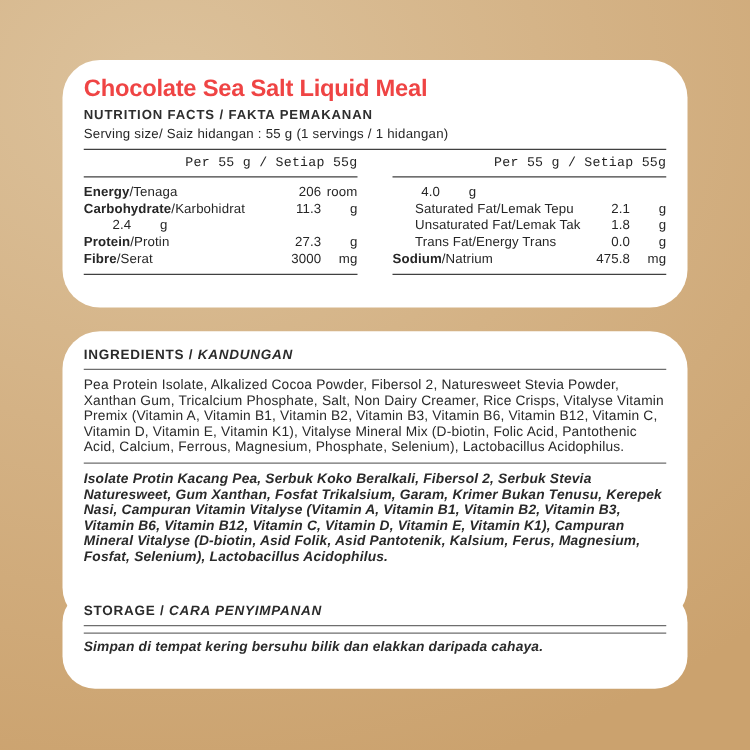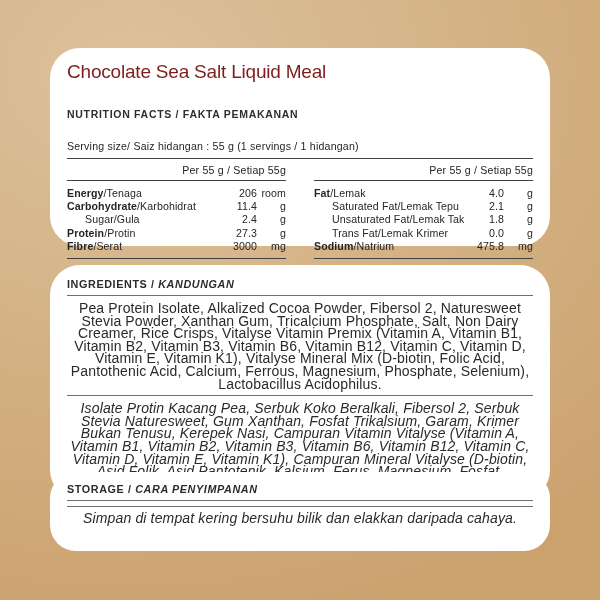--- a/index.html
+++ b/index.html
@@ -21,48 +21,49 @@
     box-sizing: border-box;
     padding: 0 17px;
   }
   #card-nutrition  { top: 48px;  height: 198px; }
   #card-ingredients{ top: 265px; height: 235px; }
   #card-storage    { top: 472px; height: 79px; border-radius: 26px; }
 
   .product-title {
     padding-top: 13px;
     font-size: 19px;
-    font-weight: normal;
+    font-weight: bold;
     letter-spacing: -0.2px;
-    color: #7f1d1d;
+    color: #ef4444;
   }
   .facts-heading {
-    margin-top: 25px;
+    margin-top: 3px;
     font-size: 10.5px;
     font-weight: bold;
     letter-spacing: 0.7px;
     color: #2e2e2e;
   }
   .serving {
-    margin-top: 20px;
+    margin-top: 3px;
     font-size: 10.6px;
     letter-spacing: 0.2px;
     color: #262626;
   }
   .rule-dark { margin-top: 6px; border-top: 1.4px solid #404040; }
   .columns { display: flex; gap: 28px; }
   .col { flex: 1; min-width: 0; }
   .col-header {
     text-align: right;
     font-size: 10.6px;
     letter-spacing: 0.2px;
     padding: 5px 0 4px;
     border-bottom: 1.4px solid #404040;
     color: #242424;
     white-space: nowrap;
+    font-family: Liberation Mono, monospace;
   }
   .nrows { padding: 6px 0 5px; border-bottom: 1.4px solid #404040; }
   .nrow {
     display: flex;
     align-items: flex-start;
     font-size: 10.6px;
     line-height: 13.2px;
     letter-spacing: 0.1px;
     white-space: nowrap;
   }
@@ -76,27 +77,27 @@
     font-size: 10.8px;
     font-weight: bold;
     letter-spacing: 0.6px;
     color: #2b2b2b;
   }
   #card-storage .section-heading { padding-top: 11px; }
   .section-heading .ms { font-style: italic; }
   .rule-gray { margin-top: 5px; border-top: 1px solid #6e6e6e; }
   .para {
     margin-top: 6px;
-    font-size: 14px;
+    font-size: 11px;
     line-height: 12.6px;
     letter-spacing: 0.15px;
     color: #2a2a2a;
-    text-align: center;
+    text-align: left;
   }
-  .para.italic { font-style: italic; }
+  .para.italic { font-style: italic; font-weight: bold; }
   #card-storage .para { margin-top: 5px; line-height: 12px; }
 </style>
 </head>
 <body>
 
 <div class="card" id="card-nutrition">
   <div class="product-title">Chocolate Sea Salt Liquid Meal</div>
   <div class="facts-heading">NUTRITION FACTS / FAKTA PEMAKANAN</div>
   <div class="serving">Serving size/ Saiz hidangan : 55 g (1 servings / 1 hidangan)</div>
   <div class="rule-dark"></div>
@@ -105,26 +106,25 @@
       <div class="col-header">Per 55 g / Setiap 55g</div>
       <div class="nrows" id="left-rows">
   <div class="nrow">
     <span class="lab"><b class="lb">Energy</b><span class="lr">/Tenaga</span></span>
     <span class="val">206</span>
     <span class="unit">room</span>
   </div>
 
   <div class="nrow">
     <span class="lab"><b class="lb">Carbohydrate</b><span class="lr">/Karbohidrat</span></span>
-    <span class="val">11.4</span>
+    <span class="val">11.3</span>
     <span class="unit">g</span>
   </div>
 
   <div class="nrow">
-    <span class="lab indent"><b class="lb"></b><span class="lr">Sugar/Gula</span></span>
     <span class="val">2.4</span>
     <span class="unit">g</span>
   </div>
 
   <div class="nrow">
     <span class="lab"><b class="lb">Protein</b><span class="lr">/Protin</span></span>
     <span class="val">27.3</span>
     <span class="unit">g</span>
   </div>
 
@@ -132,39 +132,38 @@
     <span class="lab"><b class="lb">Fibre</b><span class="lr">/Serat</span></span>
     <span class="val">3000</span>
     <span class="unit">mg</span>
   </div>
 </div>
     </div>
     <div class="col">
       <div class="col-header">Per 55 g / Setiap 55g</div>
       <div class="nrows" id="right-rows">
   <div class="nrow">
-    <span class="lab"><b class="lb">Fat</b><span class="lr">/Lemak</span></span>
     <span class="val">4.0</span>
     <span class="unit">g</span>
   </div>
 
   <div class="nrow">
     <span class="lab indent"><b class="lb"></b><span class="lr">Saturated Fat/Lemak Tepu</span></span>
     <span class="val">2.1</span>
     <span class="unit">g</span>
   </div>
 
   <div class="nrow">
     <span class="lab indent"><b class="lb"></b><span class="lr">Unsaturated Fat/Lemak Tak Tepu</span></span>
     <span class="val">1.8</span>
     <span class="unit">g</span>
   </div>
 
   <div class="nrow">
-    <span class="lab indent"><b class="lb"></b><span class="lr">Trans Fat/Lemak Krimer</span></span>
+    <span class="lab indent"><b class="lb"></b><span class="lr">Trans Fat/Energy Trans</span></span>
     <span class="val">0.0</span>
     <span class="unit">g</span>
   </div>
 
   <div class="nrow">
     <span class="lab"><b class="lb">Sodium</b><span class="lr">/Natrium</span></span>
     <span class="val">475.8</span>
     <span class="unit">mg</span>
   </div>
 </div>

